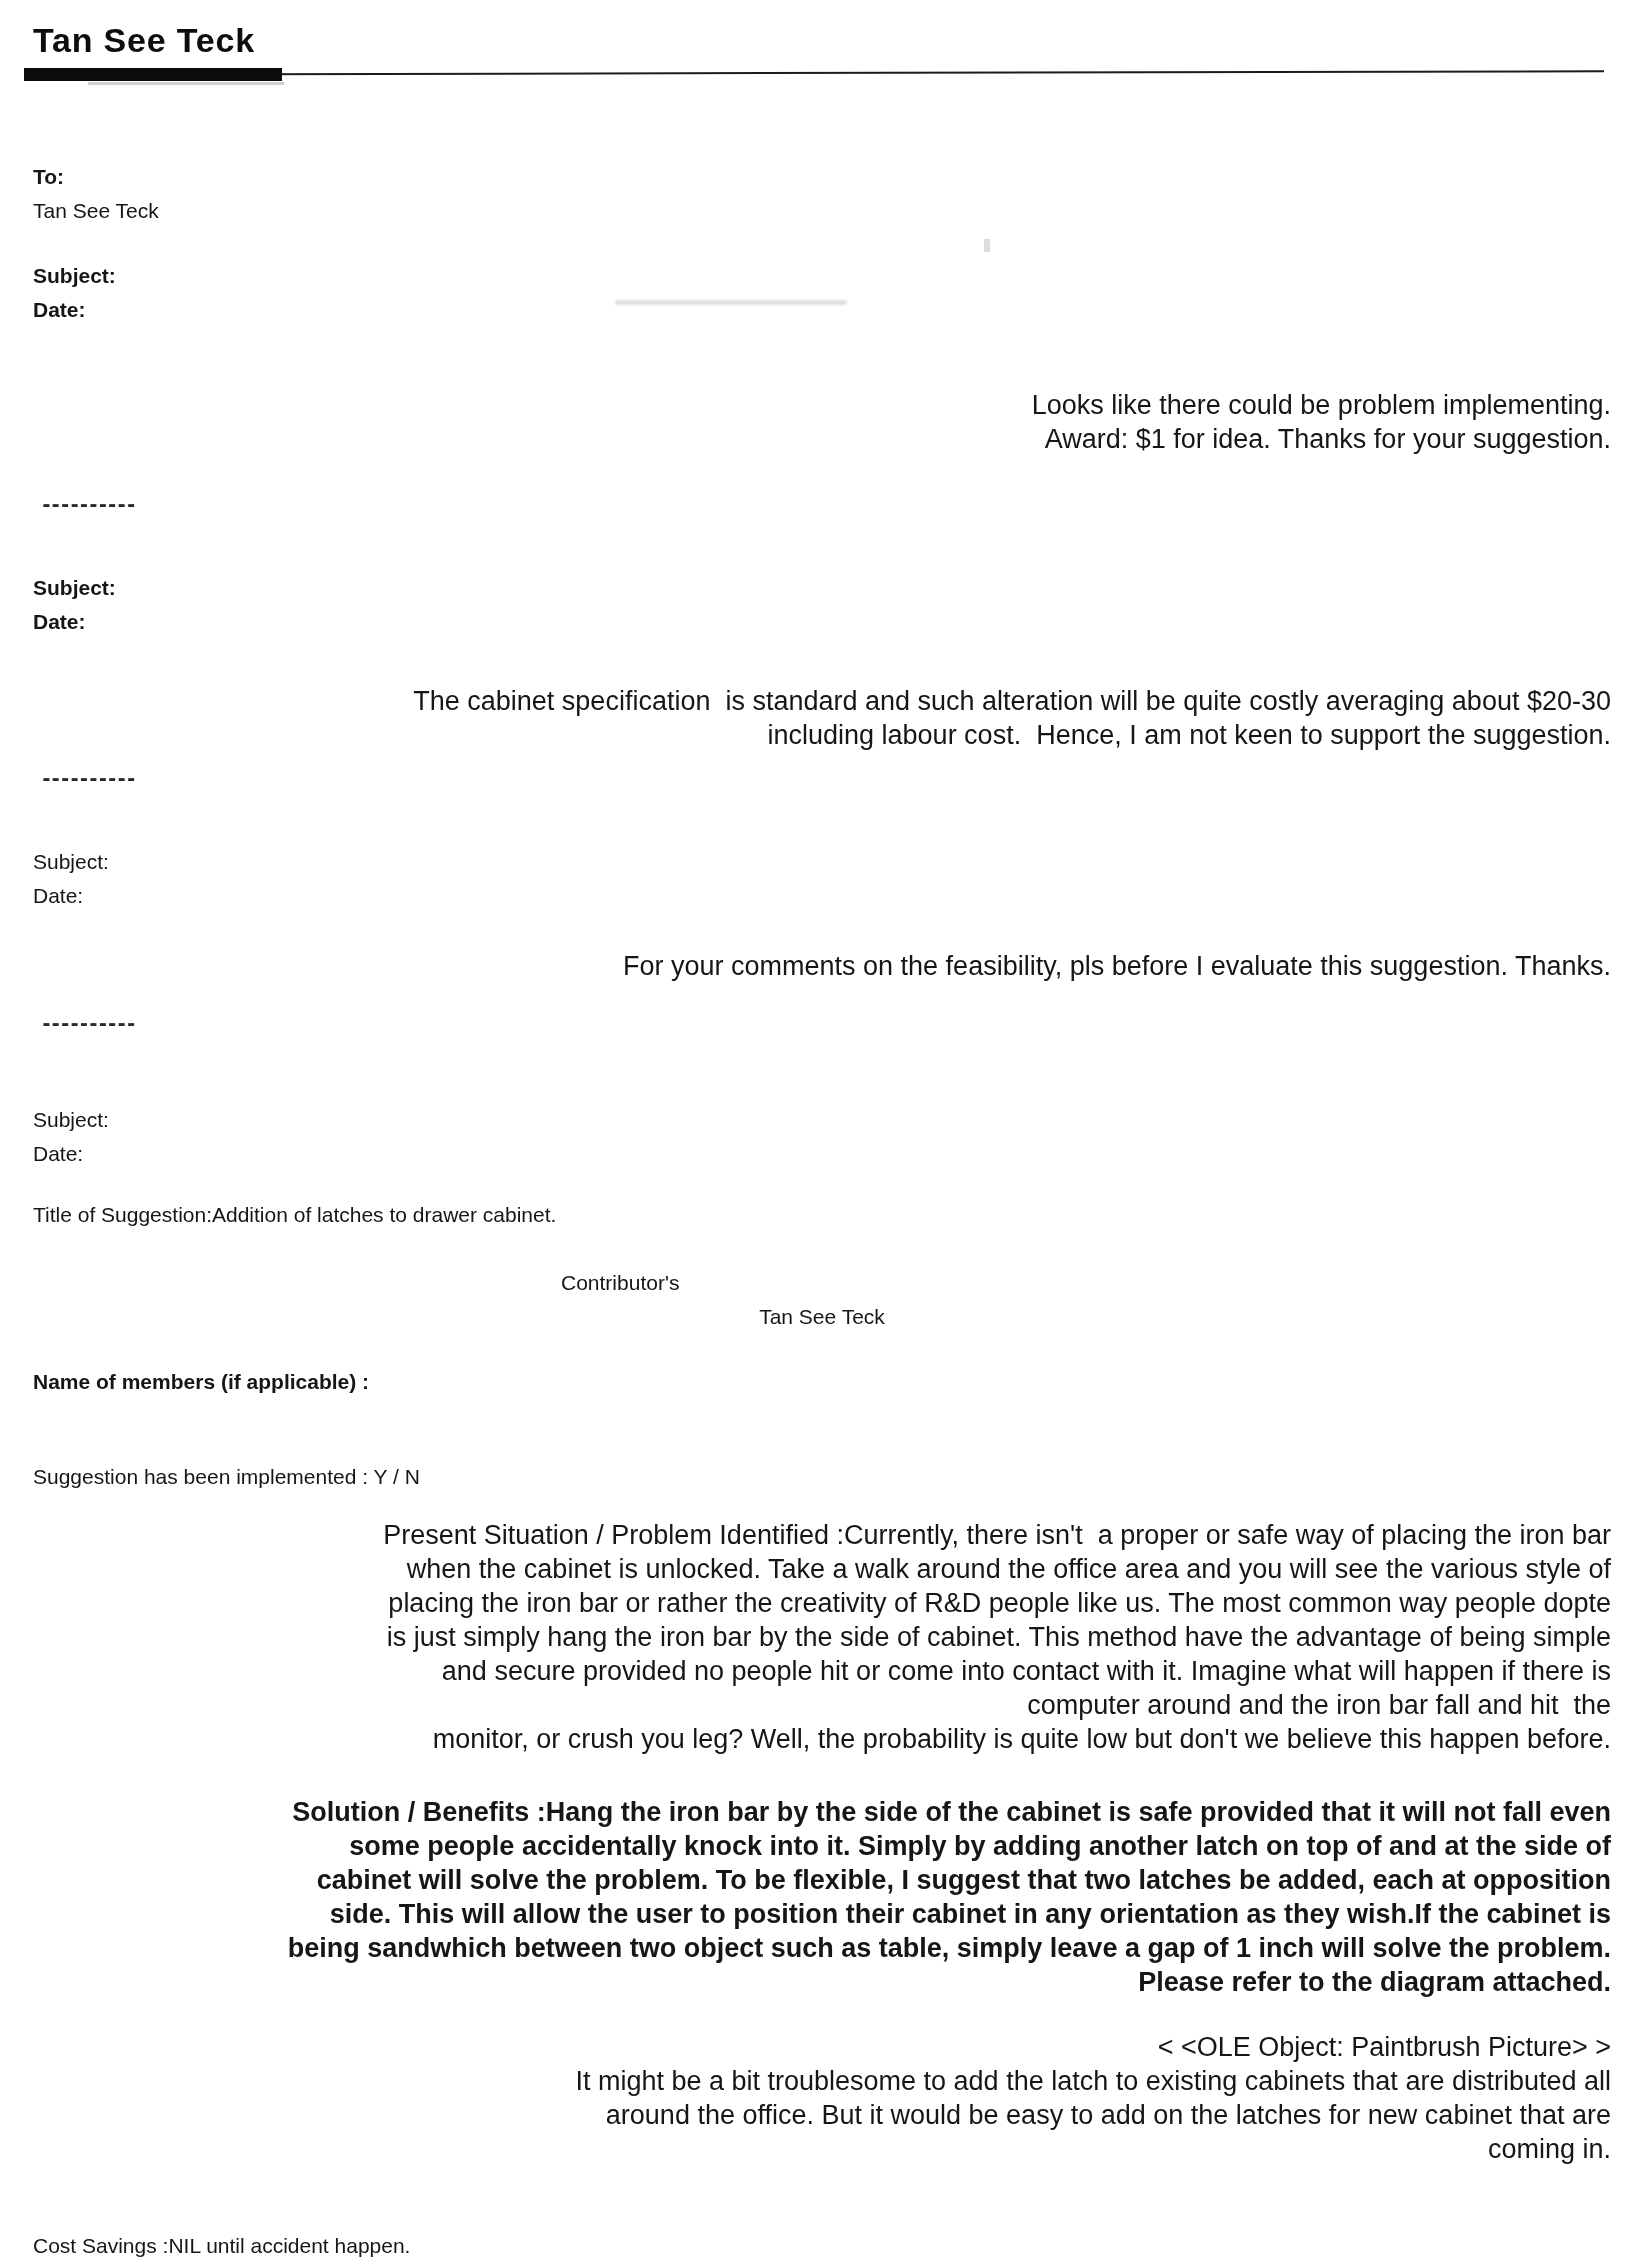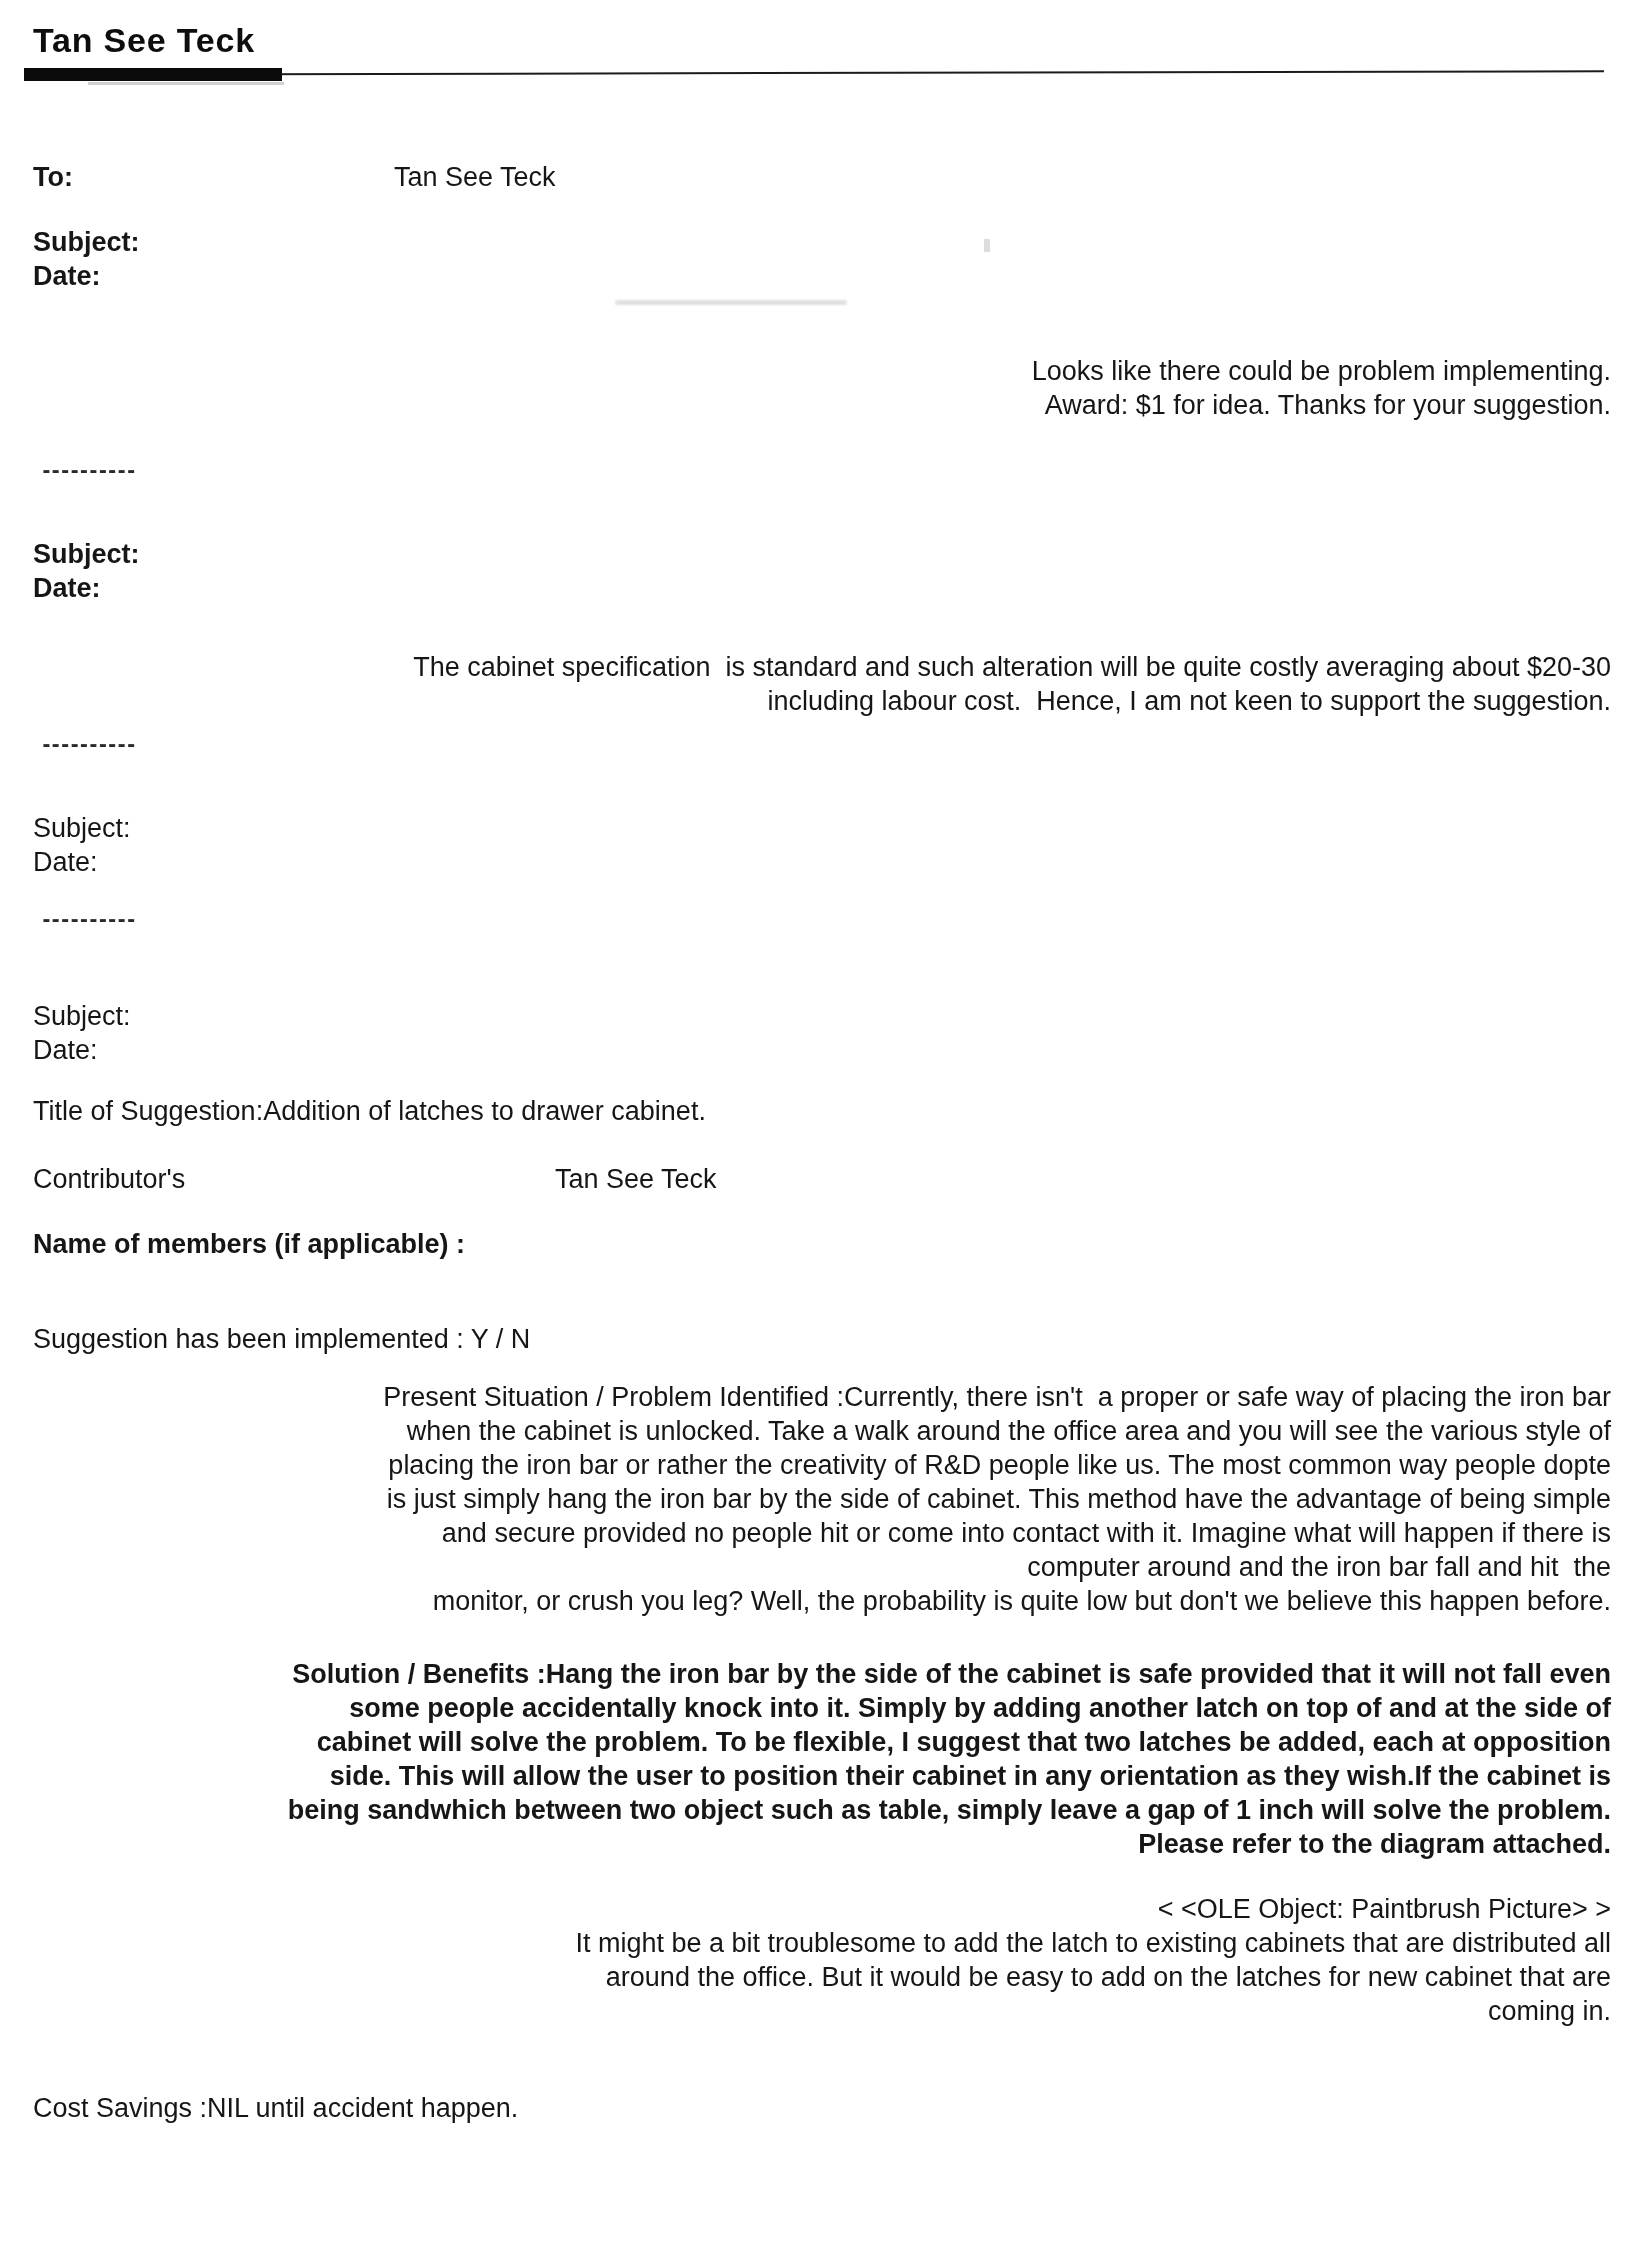--- a/index.html
+++ b/index.html
@@ -54,23 +54,24 @@
   .rule-thin {
     position: absolute;
     top: 4.7px;
     left: 0;
     width: 1571px;
     height: 2.3px;
     background: #1c1c1c;
     transform: rotate(-0.12deg);
   }
   .line {
-    font-size: 27px;
+    font-size: 21px;
     line-height: 34px;
     white-space: pre-wrap;
+    flex-direction: column;
   }
   .para {
     font-size: 27px;
     line-height: 34px;
     white-space: pre-wrap;
     margin: 0;
     text-align: right;
   }
   .bold { font-weight: 700; }
   .row { display: flex; }
@@ -165,20 +166,21 @@
   <p class="para body-2">The cabinet specification  is standard and such alteration will be quite costly averaging about $20-30
 including labour cost.  Hence, I am not keen to support the suggestion.</p>
 
   <div class="sep sep-2">----------</div>
 
   <div class="cc-block">
     <div class="line">Subject:</div>
     <div class="line">Date:</div>
   </div>
 
+  <p class="para body-3">For your comments on the feasibility, pls before I evaluate this suggestion. Thanks.</p>
 
   <div class="sep sep-3">----------</div>
 
 
   <div class="meta-3">
     <div class="line">Subject:</div>
     <div class="line">Date:</div>
   </div>
 
   <div class="line title-line">Title of Suggestion:Addition of latches to drawer cabinet.</div>

